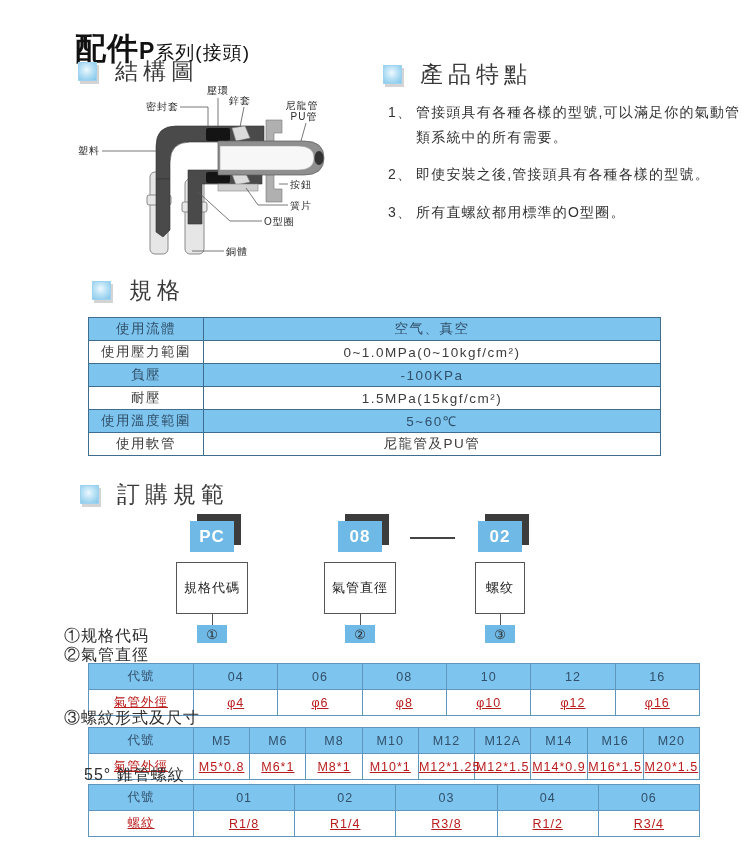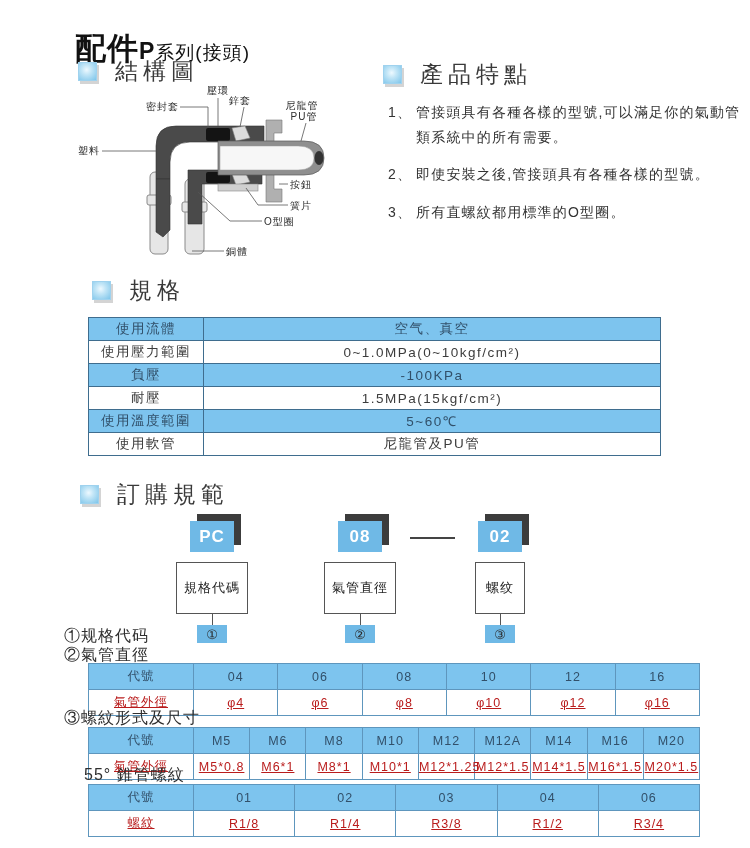--- a/index.html
+++ b/index.html
@@ -259,21 +259,21 @@
       <td>M20</td>
     </tr>
     <tr class="data">
       <td class="lbl">氣管外徑</td>
       <td>M5*0.8</td>
       <td>M6*1</td>
       <td>M8*1</td>
       <td>M10*1</td>
       <td>M12*1.25</td>
       <td>M12*1.5</td>
-      <td>M14*1.5</td>
+      <td>M14*0.9</td>
       <td>M16*1.5</td>
       <td>M20*1.5</td>
     </tr>
   </tbody>
     </table>
 
   <div class="note" style="left:84px; top:765px;">55° 錐管螺紋</div>
 
   <table class="mini-table" style="top:784px;">
     <tbody>

